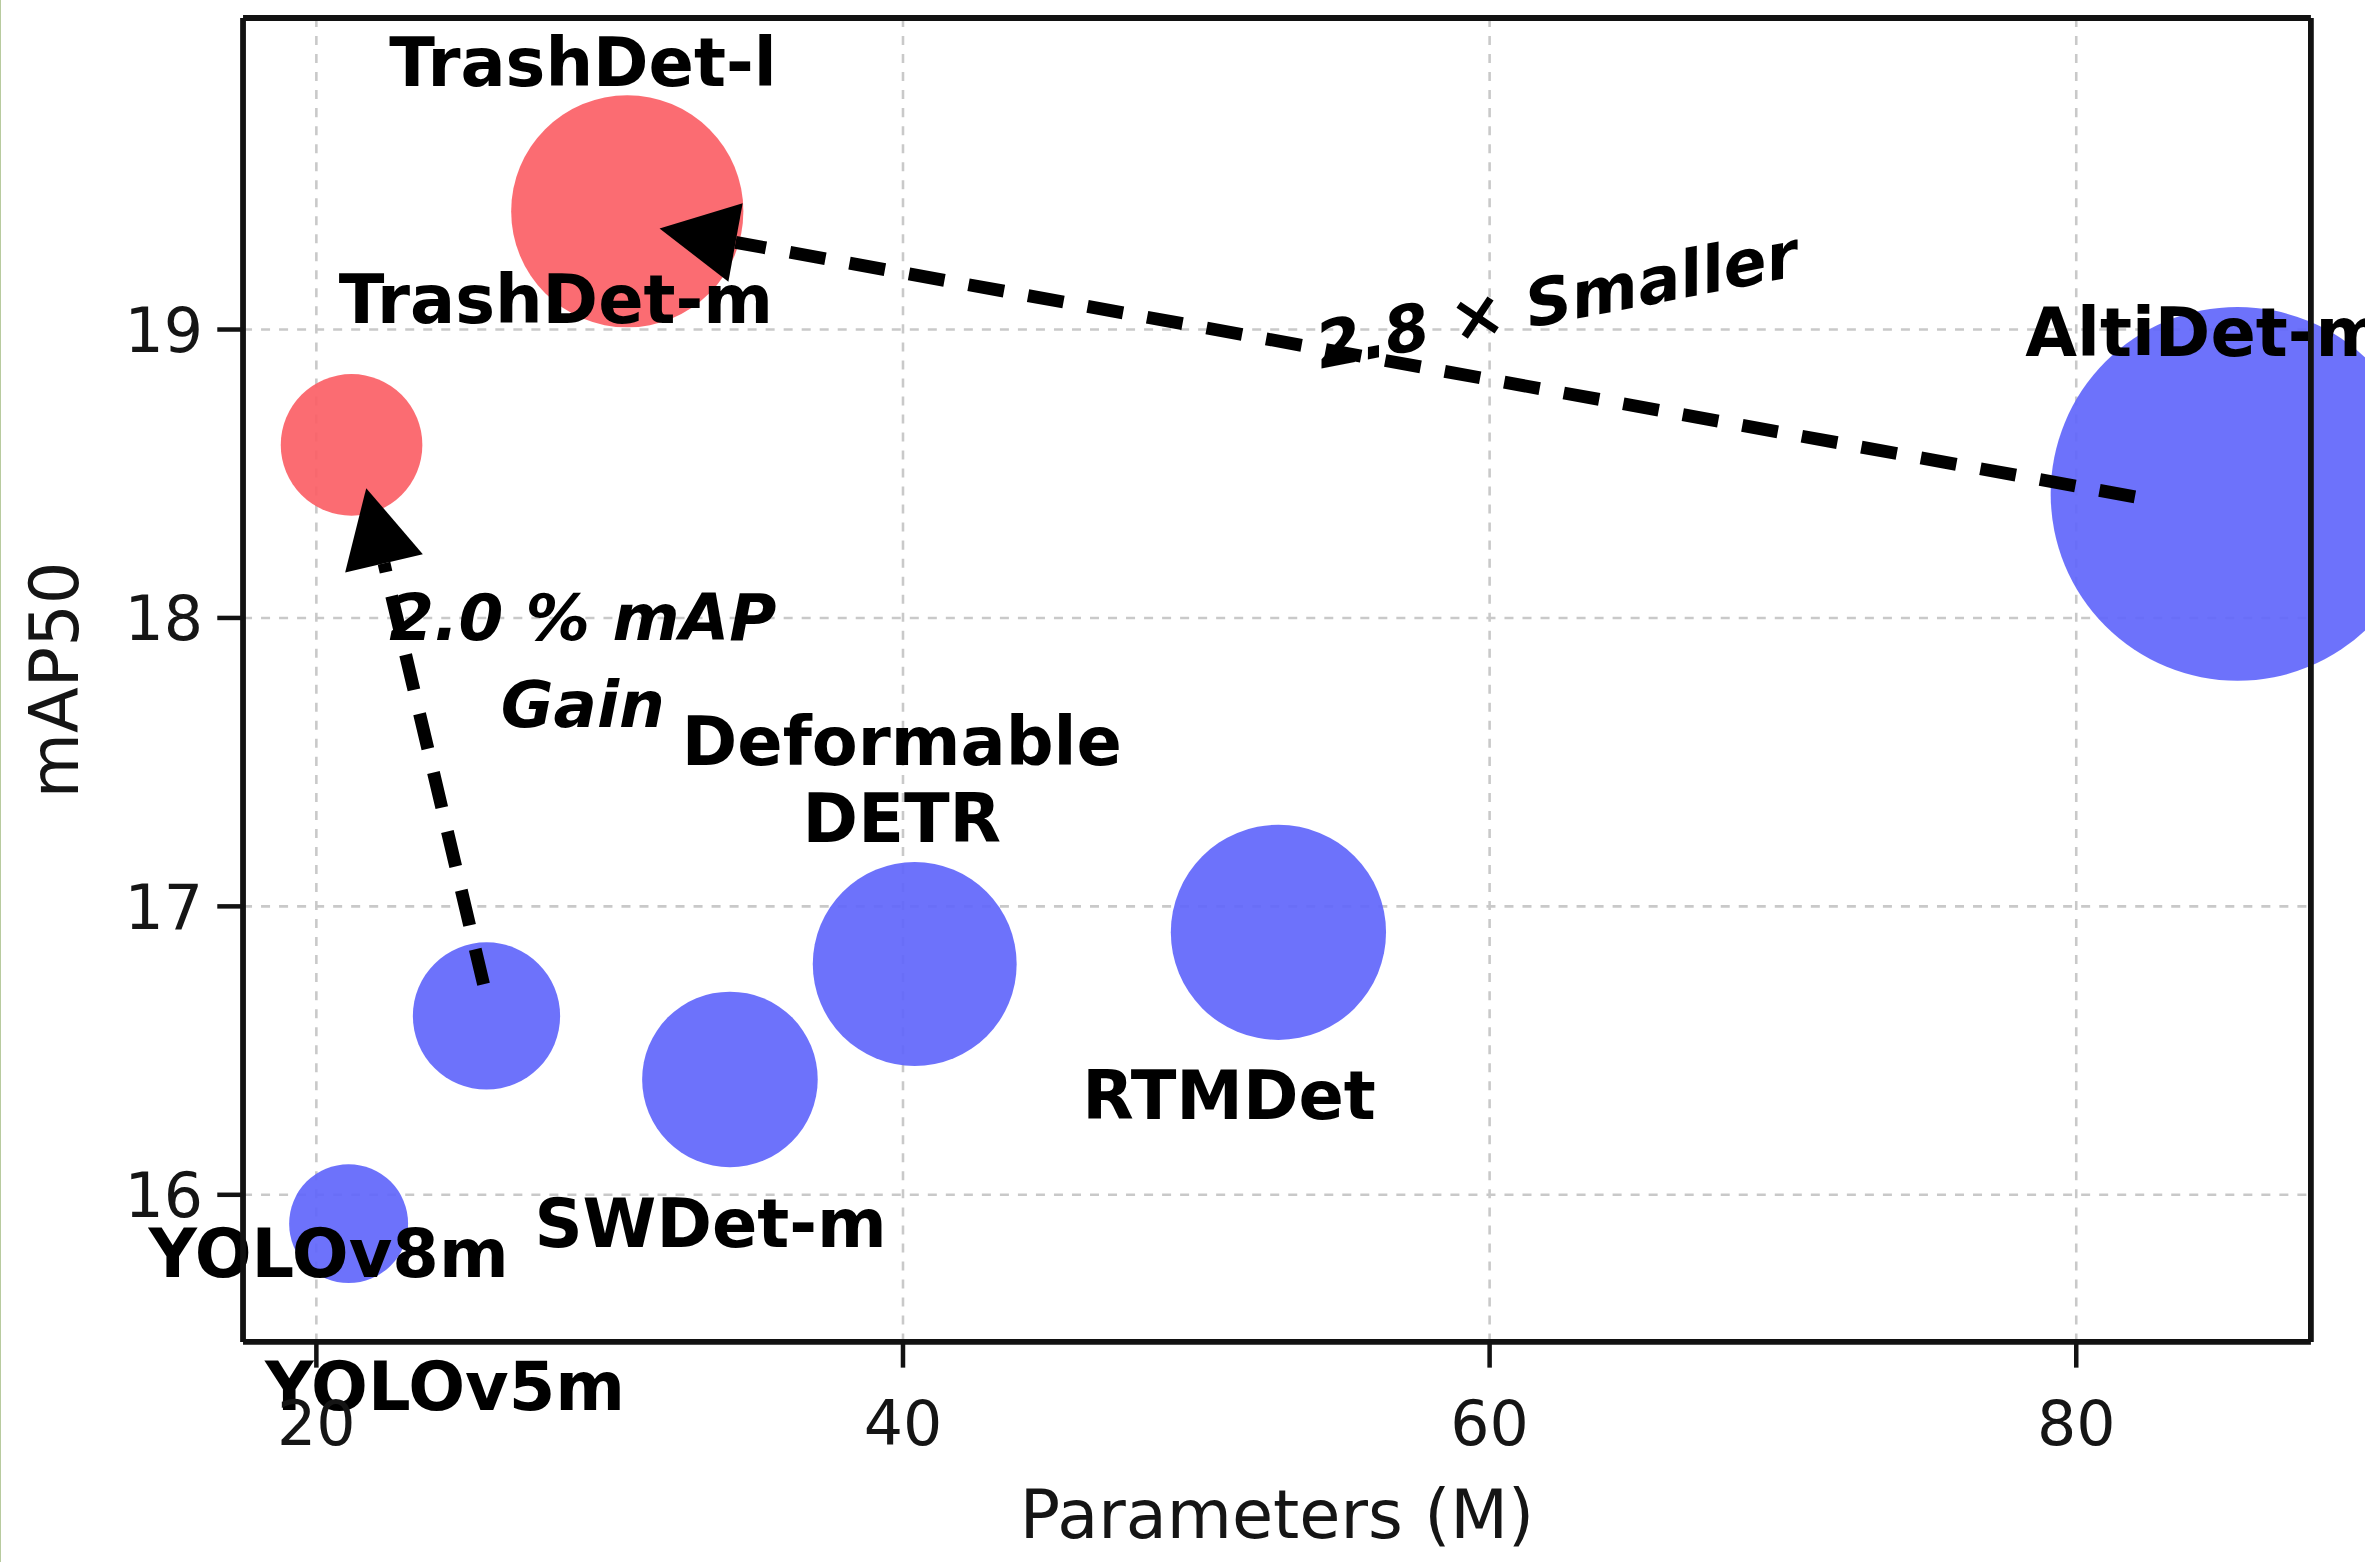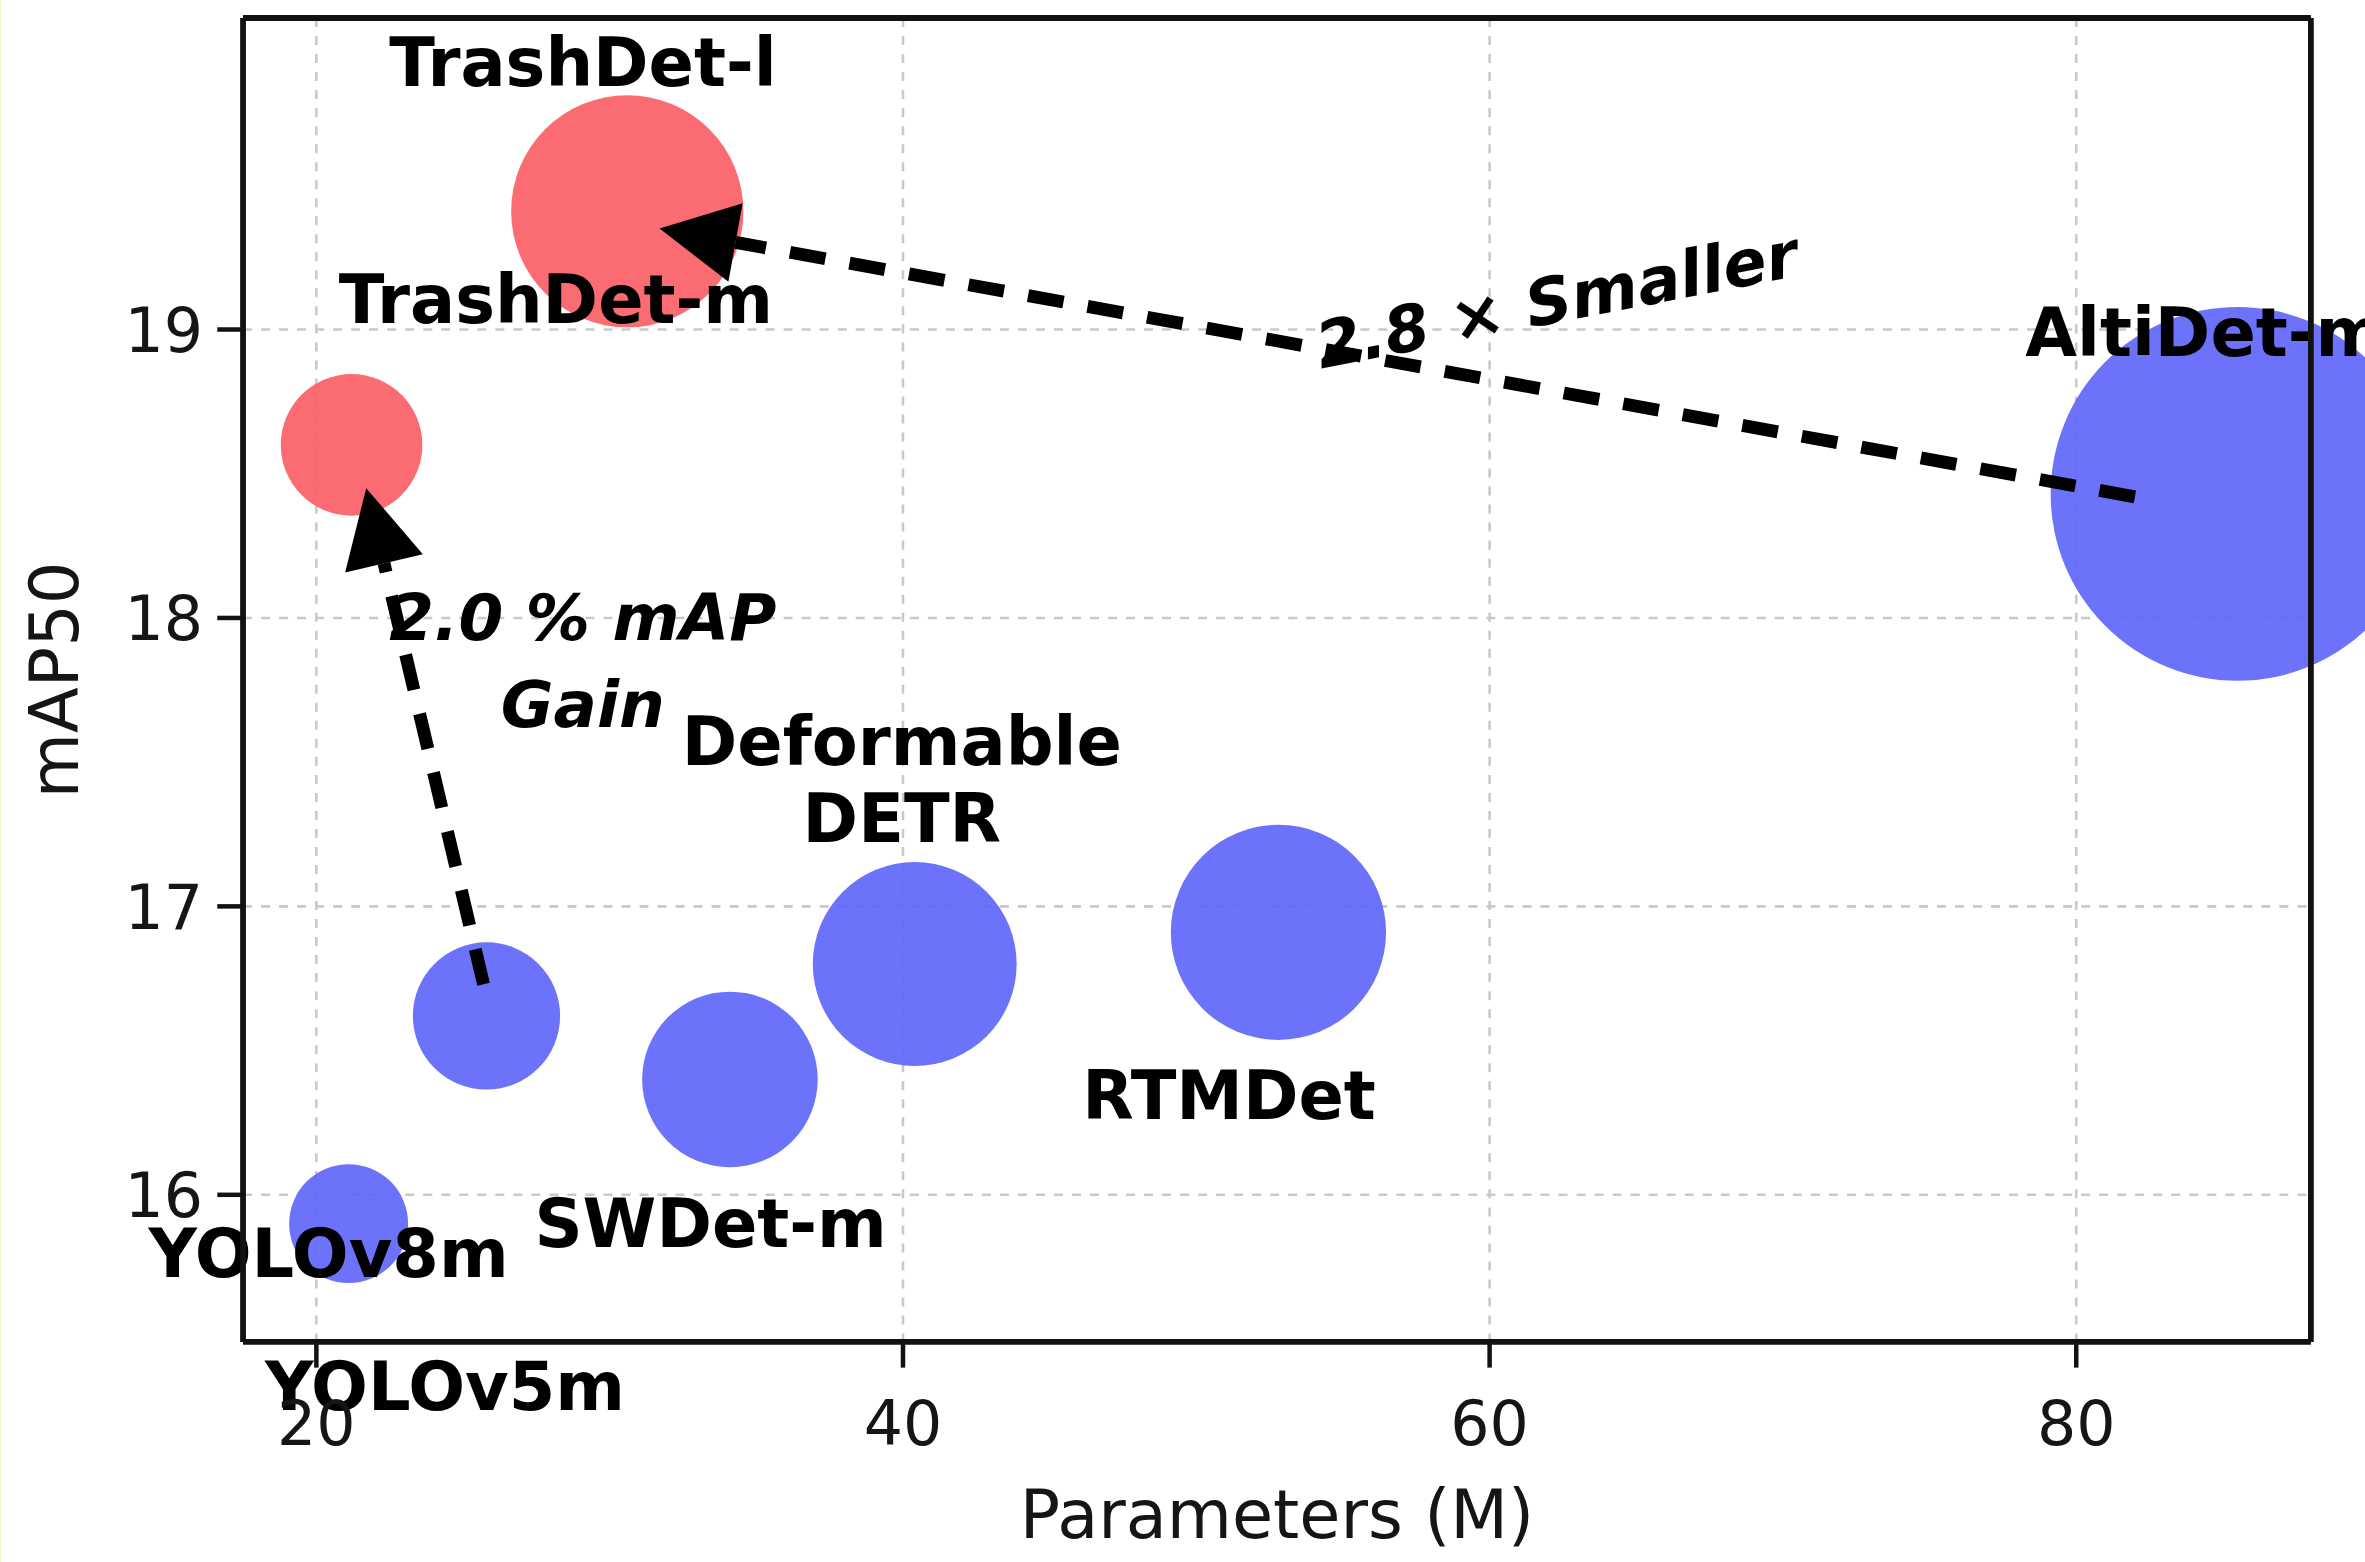--- a/index.html
+++ b/index.html
@@ -10,21 +10,21 @@
   body {
     width: 2366px;
     height: 1562px;
     font-family: "DejaVu Sans", sans-serif;
     overflow: hidden;
   }
   #figure {
     position: relative;
     width: 2366px;
     height: 1562px;
-    background: #bef264;
+    background: #4d7c0f;
   }
   svg.chart {
     display: block;
     width: 2366px;
     height: 1562px;
   }
   .axis-spine {
     stroke: #121212;
     stroke-width: 9;
     fill: none;

